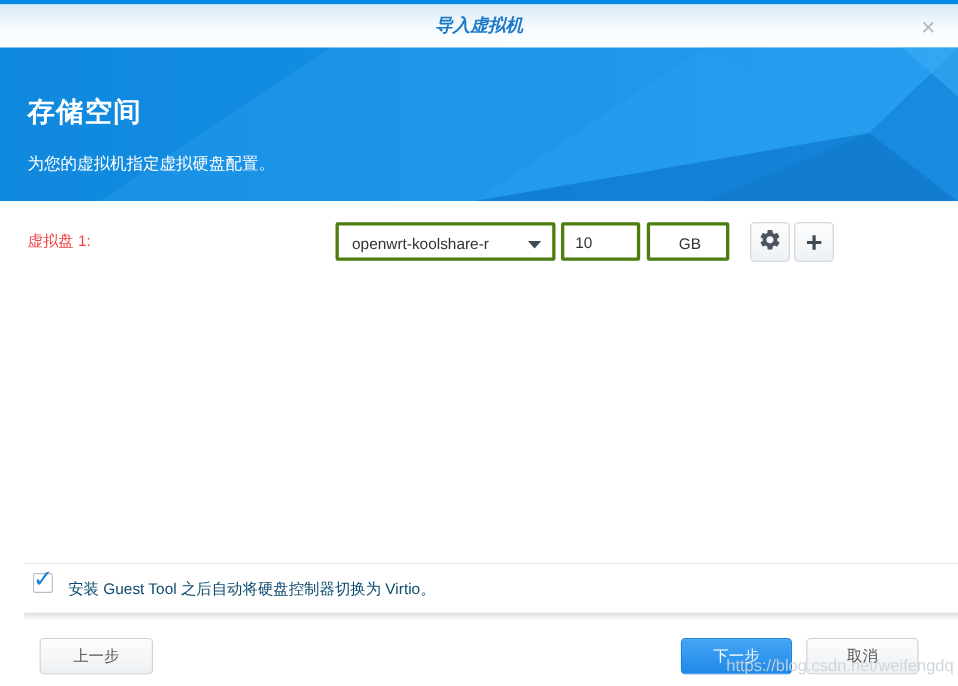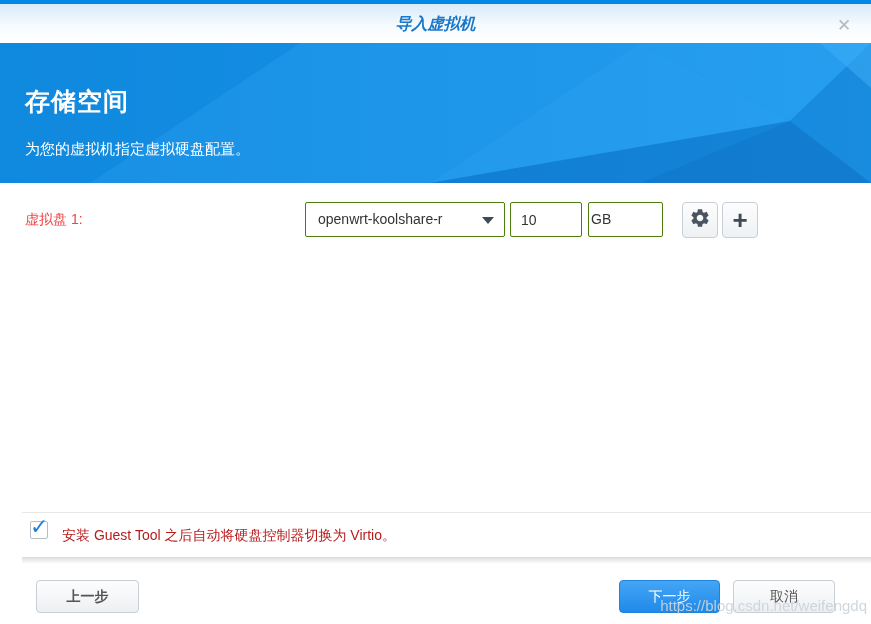--- a/index.html
+++ b/index.html
@@ -19,52 +19,52 @@
   
   .banner { position:absolute; left:0; top:43px; width:871px; height:140px; overflow:hidden; }
   .banner svg { position:absolute; left:0; top:0; }
   .banner-text { position:absolute; left:25px; top:42px; color:#ffffff; }
   .banner-title { font-size:25px; font-weight:bold; letter-spacing:1px; }
   .banner-subtitle { font-size:15px; margin-top:22px; }
 
   
   .disk-label { position:absolute; left:25px; top:211px; font-size:14px; color:#ef4444; }
   .field { position:absolute; top:202px; height:35px; background:#fff;
-           border:1px solid #4d7c0f; border-radius:2px; font-size:14px; color:#333; }
+           border:3px solid #4d7c0f; border-radius:2px; font-size:14px; color:#333; }
   .select-box { left:305px; width:200px; cursor:pointer; }
   .select-box .select-value { position:absolute; left:12px; top:0; line-height:33px; width:160px;
            overflow:hidden; white-space:nowrap; }
   .chevron { position:absolute; right:10px; top:14px; width:0; height:0;
            border-left:6px solid transparent; border-right:6px solid transparent;
            border-top:7px solid #3f4b57; }
   .size-input { left:510px; width:72px; padding:0 10px; outline:none; }
-  .unit-box { left:588px; width:75px; line-height:33px; padding-left:2px; }
+  .unit-box { left:588px; width:75px; line-height:33px; padding-left:26px; }
 
   .tool-btn { position:absolute; top:202px; width:36px; height:36px; border:1px solid #c8ced5;
            border-radius:4px; background:linear-gradient(#fdfdfd,#eef1f4); cursor:pointer;
            display:flex; align-items:center; justify-content:center; }
   .gear-btn { left:682px; }
   .plus-btn { left:722px; color:#3e4a56; font-size:26px; font-weight:bold; line-height:1; }
 
   
   .divider-top { position:absolute; left:22px; right:0; top:512px; height:1px; background:#e6e6e6; }
   .checkbox-row { position:absolute; left:0; top:513px; width:871px; height:44px; }
   .checkbox { position:absolute; left:30px; top:8px; width:18px; height:18px; background:#fff;
            border:1px solid #b6bfc8; border-radius:2px; cursor:pointer; }
   .checkmark { position:absolute; left:-1px; top:-8px; color:#1c7fd6; font-size:22px; font-weight:bold; }
-  .checkbox-label { position:absolute; left:62px; top:0; line-height:44px; font-size:14px; color:#b91c1c; }
+  .checkbox-label { position:absolute; left:62px; top:0; line-height:44px; font-size:14px; color:#0c4a6e; }
   .divider-bottom { position:absolute; left:22px; right:0; top:557px; height:7px;
            background:linear-gradient(#d9dcdf, rgba(255,255,255,0)); }
 
   
   .btn { position:absolute; top:580px; height:33px; border-radius:4px; font-size:14px; cursor:pointer;
            text-align:center; line-height:31px; }
   .btn-default { background:linear-gradient(#fdfdfd,#edf0f3); border:1px solid #c8ced5; color:#555; }
   .btn-primary { background:linear-gradient(#45a5f5,#1f8ae9); border:1px solid #1f82dd; color:#fff; }
-  .back-btn { left:36px; width:103px;font-weight:bold; }
+  .back-btn { left:36px; width:103px; }
   .next-btn { left:619px; width:101px; }
   .cancel-btn { left:733px; width:102px; }
 
   .watermark { position:absolute; right:4px; top:597px; font-size:15px; color:#ccd3da;
            opacity:.92; z-index:20; pointer-events:none; }
 </style>
 </head>
 <body>
 
 <div class="dialog">

